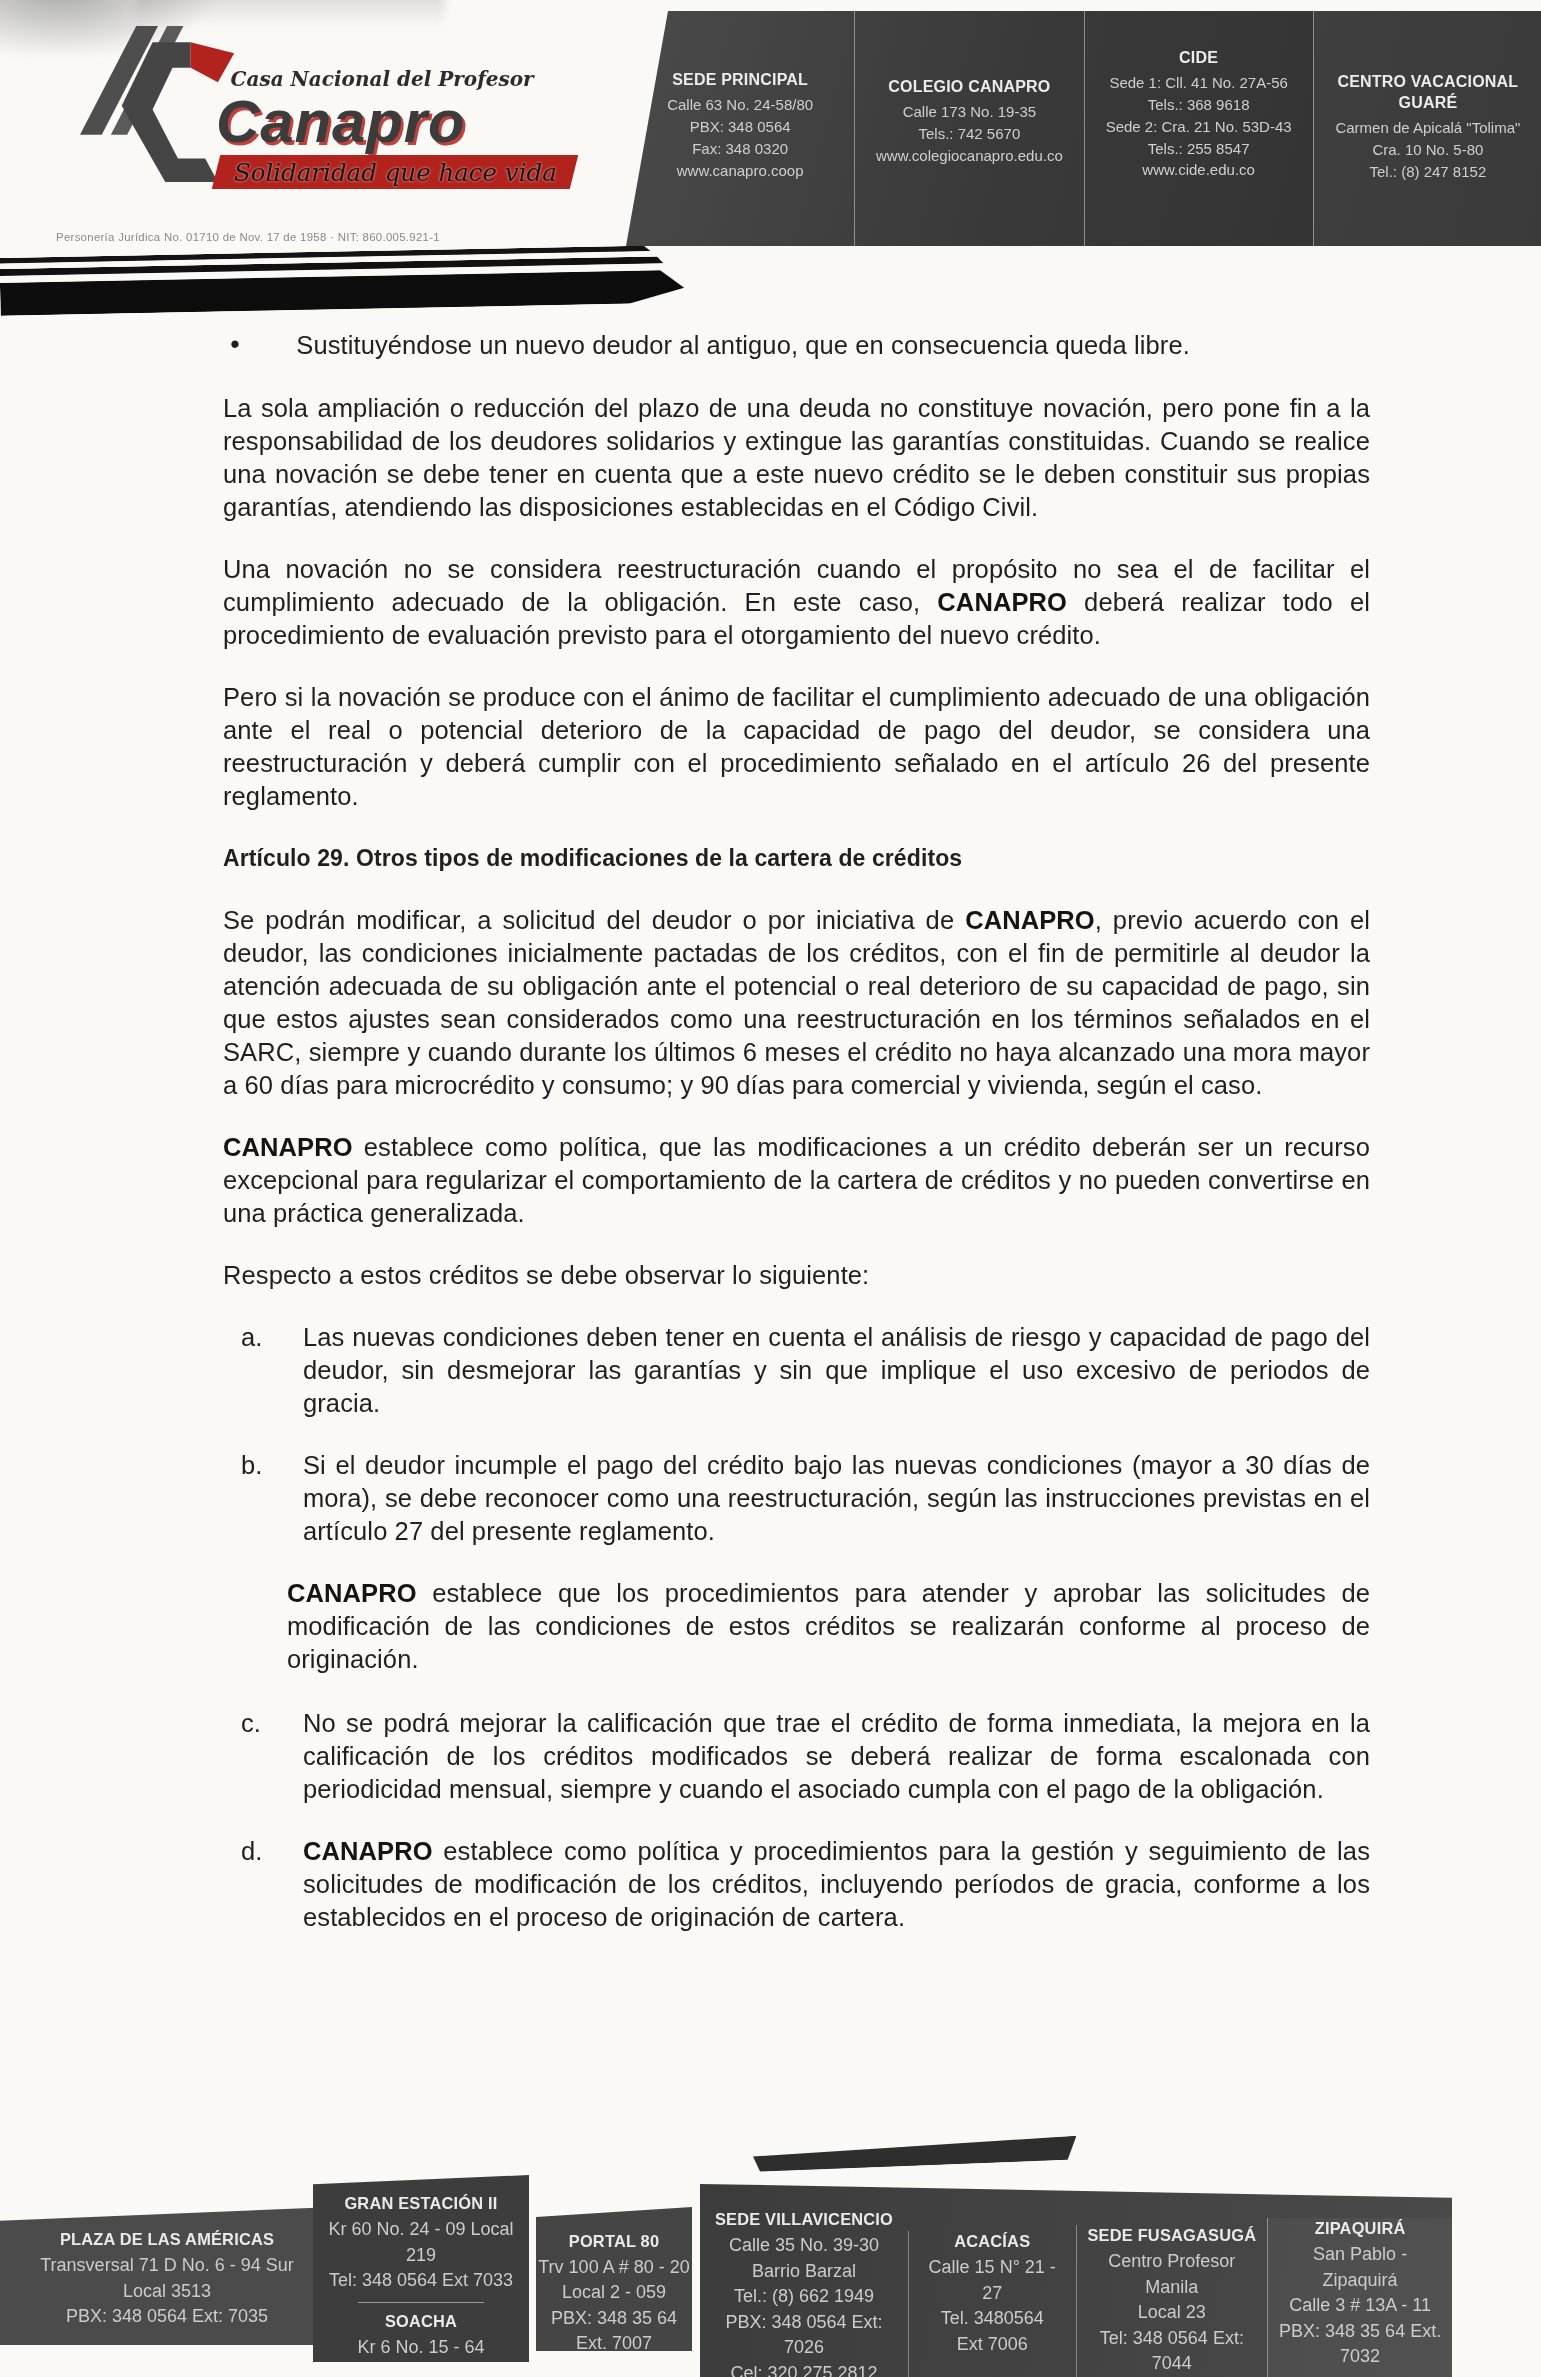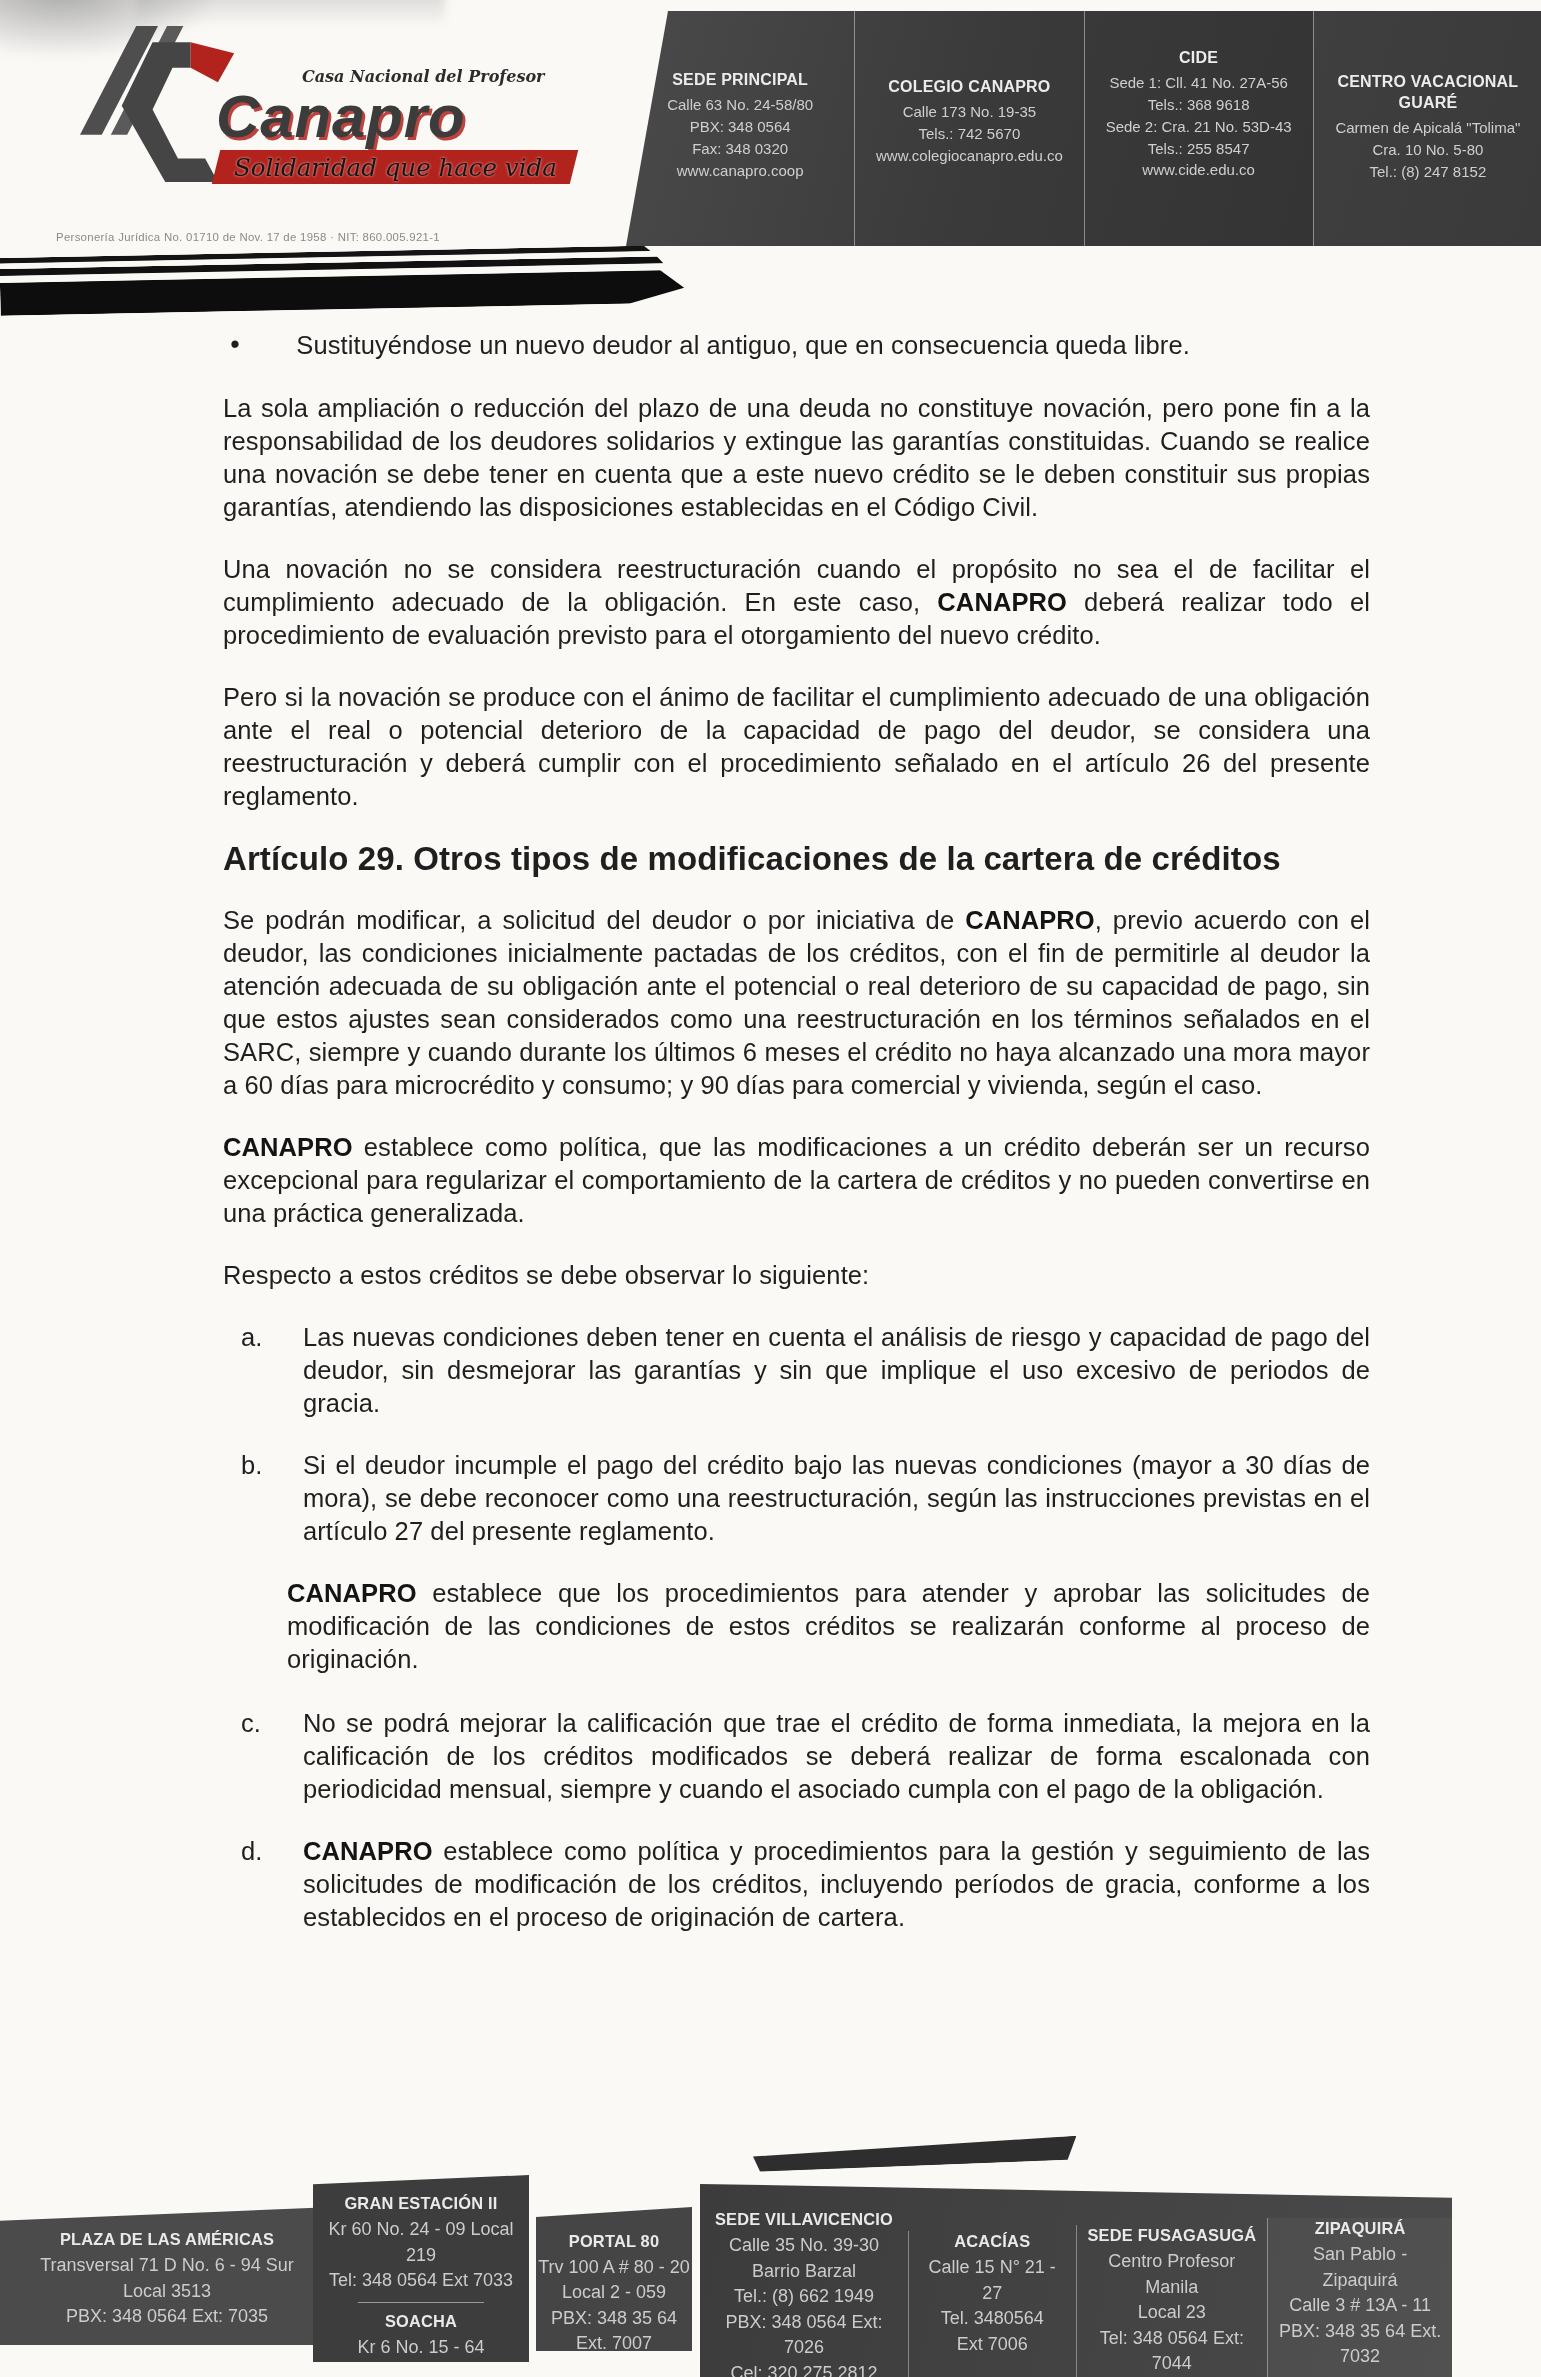--- a/index.html
+++ b/index.html
@@ -30,41 +30,41 @@
   .o-line{font-size:15px;line-height:1.45;color:#cfcfcf;}
   .col-1{padding-top:31px;}
   .col-2{padding-top:38px;}
   .col-3{padding-top:9px;}
   .col-4{padding-top:33px;background:rgba(255,255,255,.05);}
 
   
   .logo-wrap{position:absolute;left:80px;top:16.4px;width:545px;height:209px;}
   .logo-mark{position:absolute;left:0;top:7.3px;}
   .logo-texts{position:absolute;left:136px;top:51px;width:400px;}
-  .script-top{font-family:"DejaVu Serif", serif;font-style:italic;font-weight:bold;font-size:16px;color:#2c2c2c;margin-left:14.5px;text-align:center;}
+  .script-top{font-family:"DejaVu Serif", serif;font-style:italic;font-weight:bold;font-size:20px;color:#2c2c2c;margin-left:14.5px;}
   .brand{font-style:italic;font-weight:800;font-size:60px;line-height:1.02;color:#3c3c3c;letter-spacing:0.9px;
     text-shadow:2.7px 2.7px 0 rgba(179,35,29,.85);}
   .red-bar{margin-top:2.7px;width:358px;height:34px;background:#b3231d;transform:skewX(-14deg);
     display:flex;align-items:center;justify-content:center;}
   .script-bottom{transform:skewX(14deg);font-family:"DejaVu Serif", serif;font-style:italic;font-size:24.5px;
     color:#181414;white-space:nowrap;text-shadow:0 0 2.7px rgba(255,255,255,.75);}
   .legal-line{position:absolute;left:56px;top:231px;font-size:11.4px;color:#8a8a8a;letter-spacing:0.3px;}
 
   
   .stripe-group{position:absolute;left:0;top:258px;width:691px;transform:rotate(-1.1deg);transform-origin:left center;}
   .stripe-thin-1{height:5.5px;width:651px;background:#141414;clip-path:polygon(0 0,99% 0,100% 100%,0 100%);}
   .stripe-thin-2{height:7.3px;width:664px;background:#111;margin-top:5.5px;clip-path:polygon(0 0,99% 0,100% 100%,0 100%);}
   .stripe-thick{height:33px;width:684px;background:#0d0d0d;margin-top:6.4px;
     clip-path:polygon(0 0,96.5% 0,100% 55%,92% 100%,0 100%);}
 
   
   .doc-body{position:absolute;left:223px;top:329px;width:1147px;
     font-size:25.5px;line-height:33px;color:#1f1f1f;letter-spacing:0.1px;}
   .para{margin:0 0 29px;text-align:justify;}
-  .heading{font-size:33px;font-weight:bold;margin:0 0 29px;text-align:left;}
+  .heading{font-size:23px;font-weight:bold;margin:0 0 29px;text-align:left;}
   .bullet-row{display:flex;margin-bottom:30px;}
   .bullet-dot{width:66px;padding-left:7.3px;font-size:27px;line-height:31px;}
   .bullet-text{flex:1;}
   .list-row{display:flex;margin-bottom:29px;}
   .list-label{width:80px;padding-left:18px;flex:0 0 auto;box-sizing:border-box;}
   .list-text{flex:1;text-align:justify;}
   .indent-note{margin-left:64px;margin-bottom:31px;}
   b{font-weight:bold;color:#141414;}
 
   

